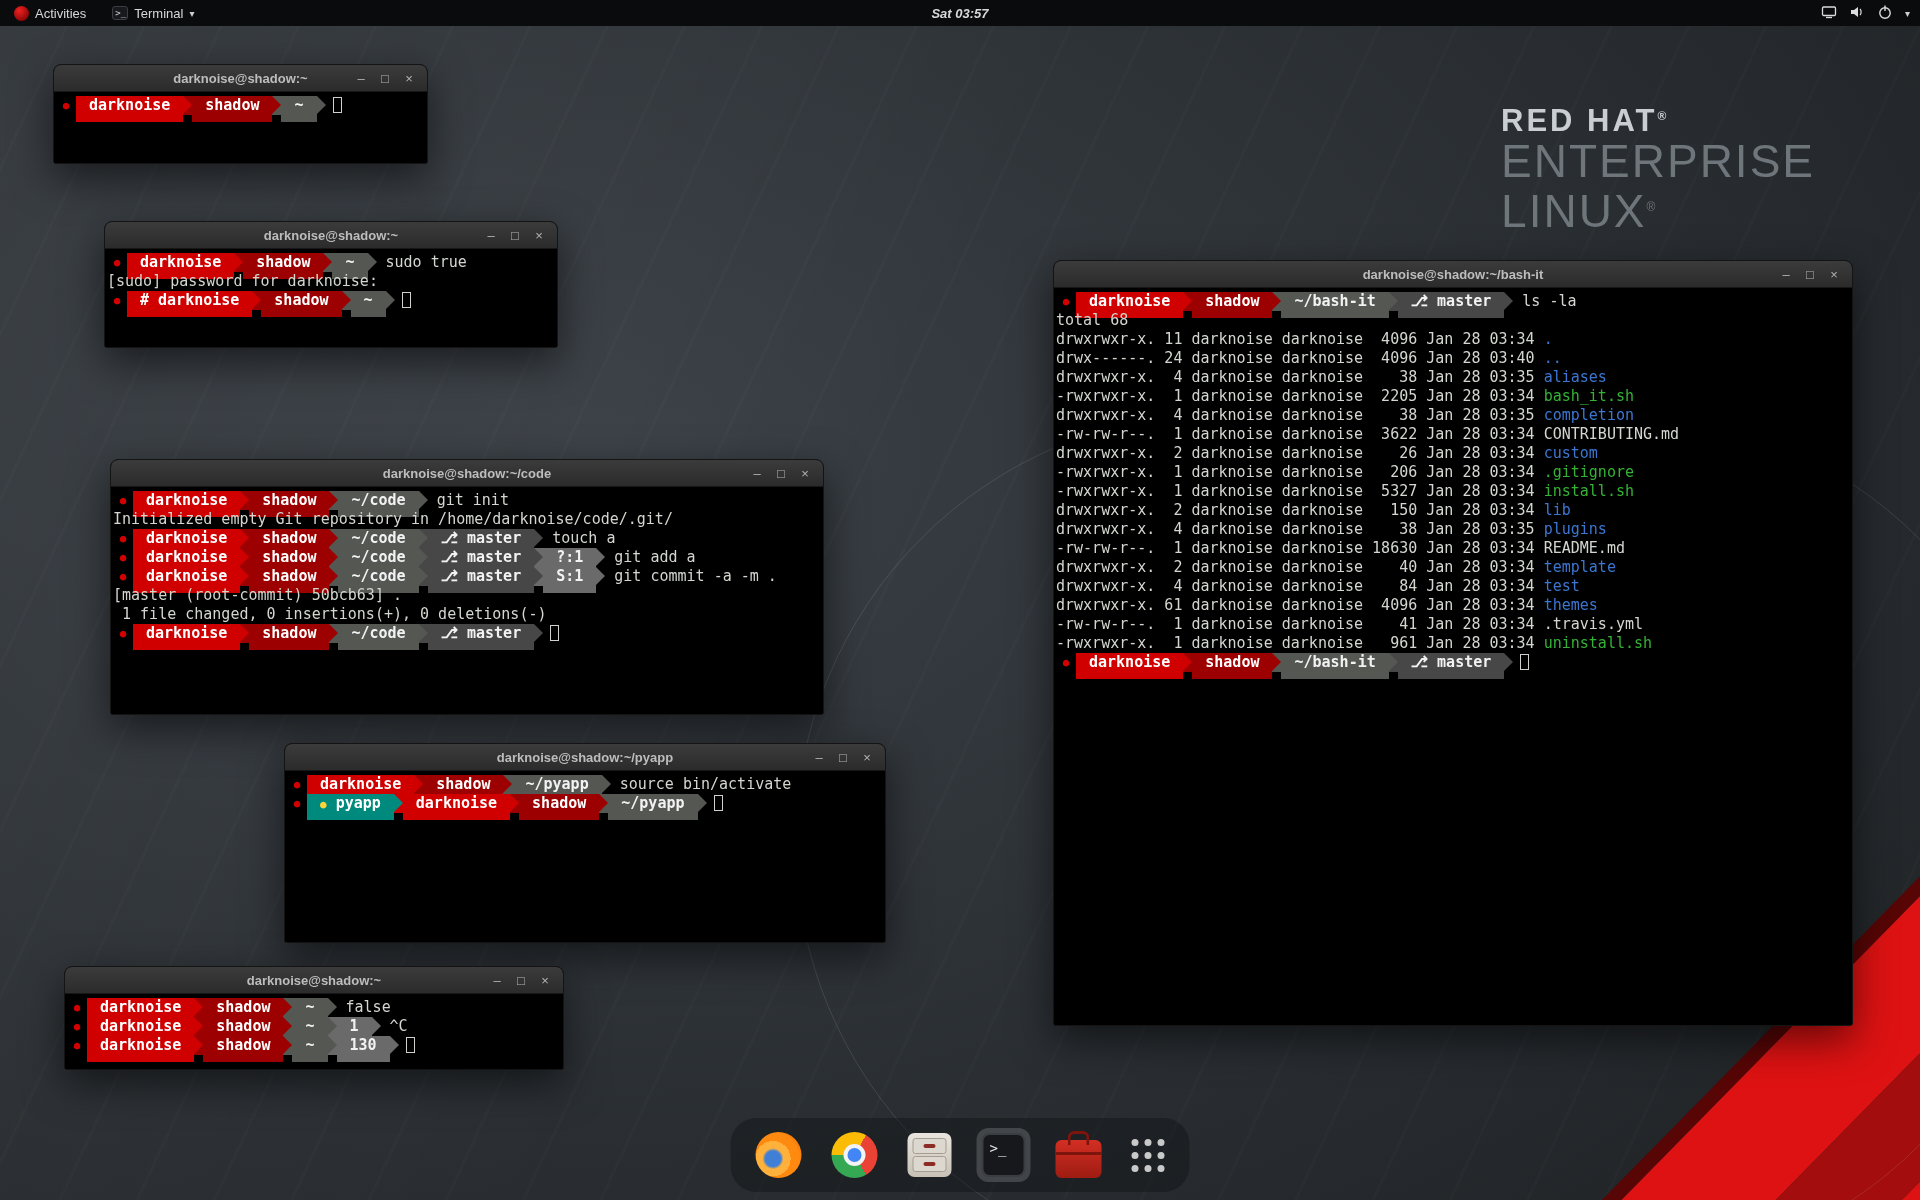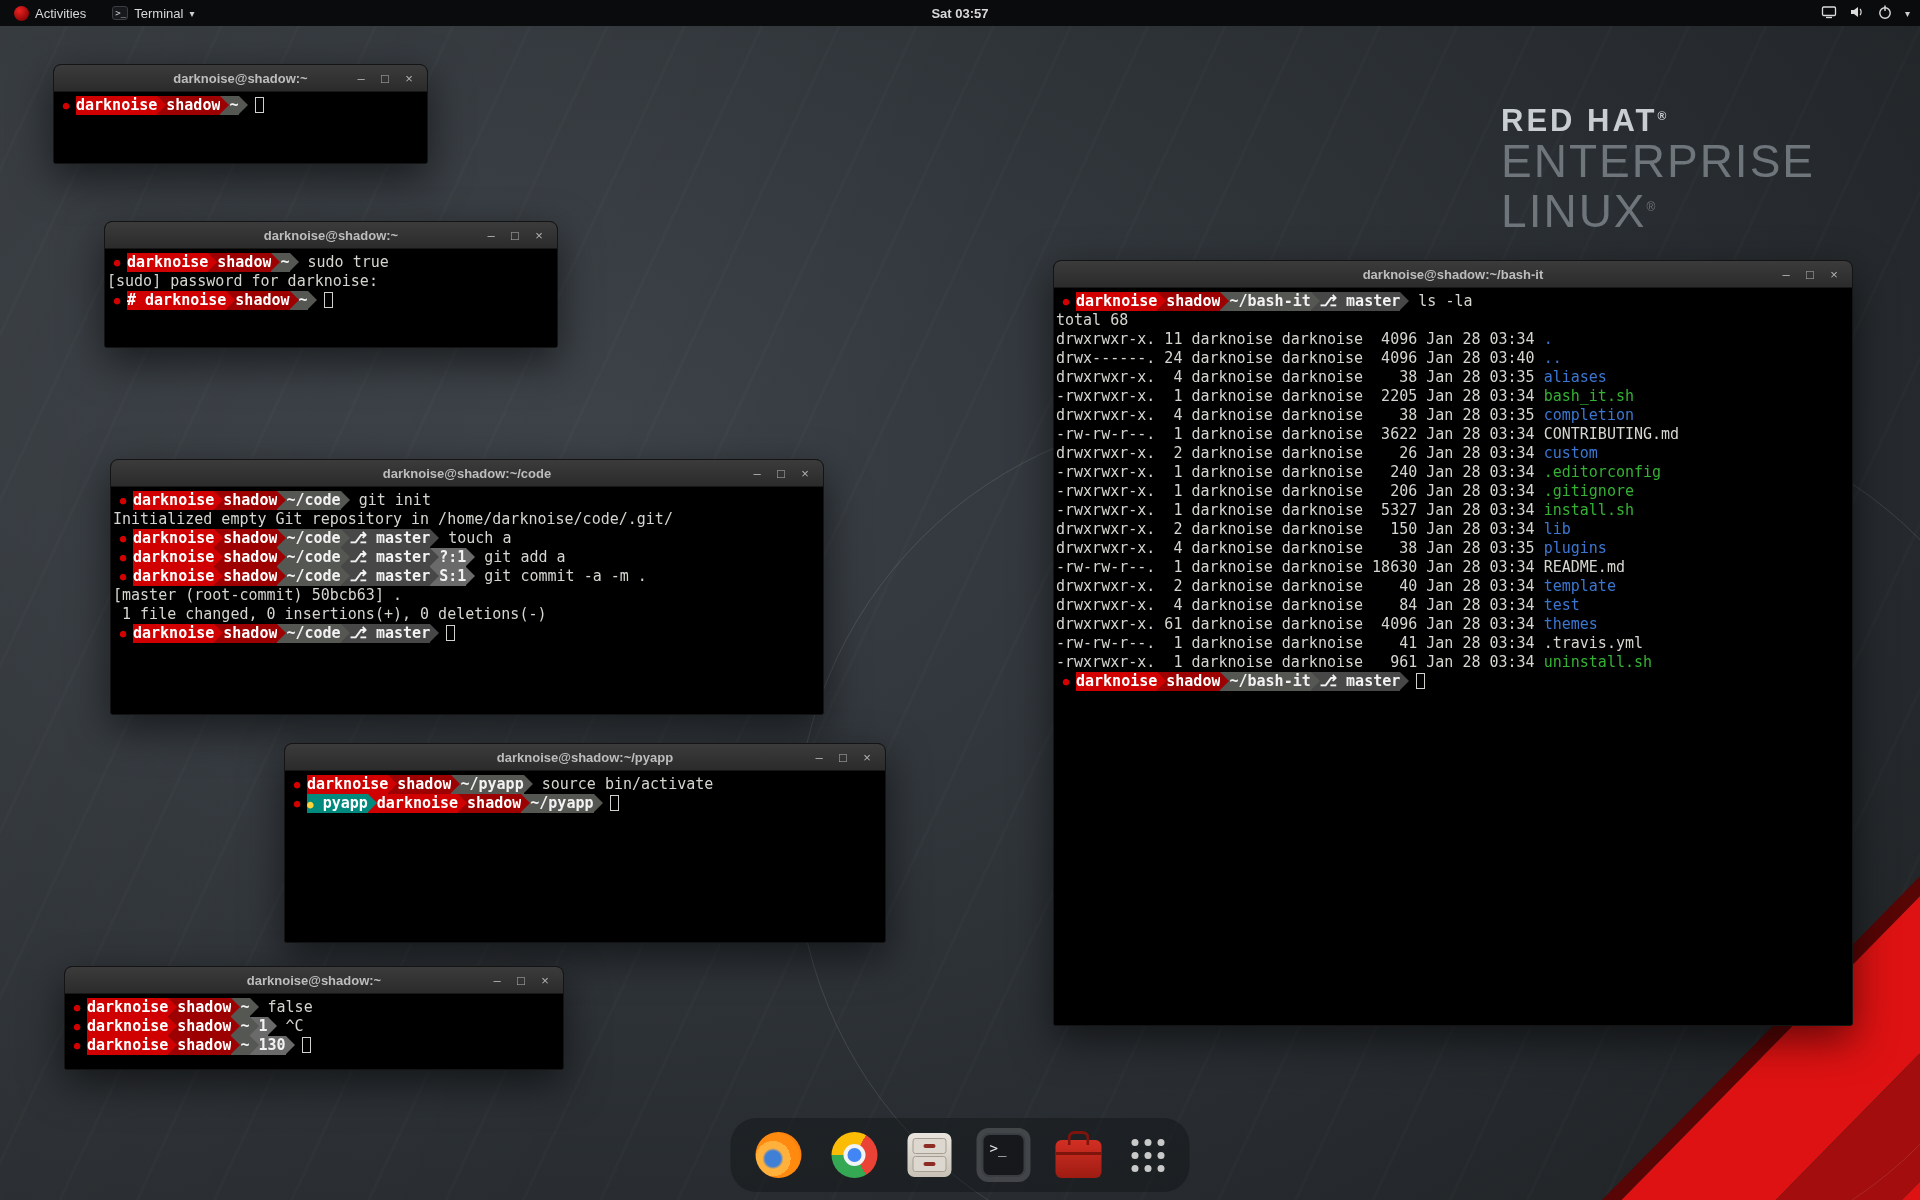--- a/index.html
+++ b/index.html
@@ -27,41 +27,41 @@
   .brand1{font-size:31px;font-weight:bold;letter-spacing:3px;color:#c9ced2;}
   .brand2,.brand3{font-size:46px;font-weight:400;letter-spacing:2px;color:#6e757b;}
   .brand-reg{font-size:12px;vertical-align:super;}
 
   
   .topbar{position:absolute;left:0;top:0;width:1920px;height:26px;background:#0a0b0d;color:#d8d8d8;z-index:50;display:flex;align-items:center;font-size:13px;}
   .tb-left{display:flex;align-items:center;gap:14px;padding-left:8px;}
   .hotdot{width:15px;height:15px;border-radius:50%;background:radial-gradient(circle at 35% 30%, #ee2222, #8c0606 75%);display:inline-block;}
   .tb-item{display:flex;align-items:center;gap:6px;padding:0 6px;height:26px;cursor:default;justify-content:center;}
   .term-mini{width:16px;height:14px;background:#17191c;border:1px solid #3a3d42;border-radius:3px;color:#cfd2d6;font-family:"DejaVu Sans Mono",monospace;font-size:9px;line-height:12px;text-align:left;padding-left:2px;}
-  .tb-clock{position:absolute;left:50%;transform:translateX(-50%);font-weight:bold;}
+  .tb-clock{position:absolute;left:50%;transform:translateX(-50%);font-weight:bold;font-style:italic;}
   .tb-right{margin-left:auto;display:flex;align-items:center;gap:12px;padding-right:10px;}
   .caret{font-size:10px;color:#cfcfcf;}
 
   
   .window{position:absolute;z-index:5;background:#000;border:1px solid #141414;border-radius:8px 8px 3px 3px;box-shadow:0 14px 40px rgba(0,0,0,.55);overflow:hidden;}
   .w0{left:53px;top:64px;width:375px;height:100px;}
   .w1{left:104px;top:221px;width:454px;height:127px;}
   .w2{left:110px;top:459px;width:714px;height:256px;}
   .w3{left:284px;top:743px;width:602px;height:200px;}
   .w4{left:64px;top:966px;width:500px;height:104px;}
   .w5{left:1053px;top:260px;width:800px;height:766px;z-index:6;}
   .titlebar{height:27px;background:linear-gradient(#3b3b3b,#2b2b2b);border-bottom:1px solid #171717;display:flex;align-items:center;position:relative;}
   .title{position:absolute;left:0;right:0;text-align:center;font-size:13px;font-weight:bold;color:#bdbdbd;pointer-events:none;}
   .winbtns{margin-left:auto;display:flex;gap:4px;padding-right:8px;z-index:2;}
   .winbtns span{width:20px;text-align:center;color:#b3b3b3;font-size:13px;cursor:default;}
   .term-body{position:absolute;top:28px;left:0;right:0;bottom:0;background:var(--tbg,#000);padding:3px 2px;overflow:hidden;}
 
   .term-line{white-space:pre;font-family:"DejaVu Sans Mono",monospace;font-size:15px;line-height:19px;height:19px;color:var(--fg,#d3d7cf);}
   .distro{color:#d40000;font-size:11px;display:inline-block;width:20px;text-align:center;vertical-align:top;line-height:19px;}
-  .seg{display:inline-block;height:19px;line-height:19px;padding:0 0;font-weight:bold;vertical-align:top;}
+  .seg{display:inline-block;height:26px;line-height:19px;padding:0 13px;font-weight:bold;vertical-align:top;}
   .parrow{display:inline-block;width:9px;height:19px;position:relative;vertical-align:top;}
   .tri{position:absolute;left:0;top:0;width:0;height:0;border-top:9.5px solid transparent;border-bottom:9.5px solid transparent;border-left:9px solid #000;}
   .cmd,.out{vertical-align:top;line-height:19px;display:inline-block;height:19px;}
   .cursor{display:inline-block;width:9px;height:16px;border:1px solid #cfd2cc;margin-left:7px;margin-top:1px;vertical-align:top;}
   .venvdot{color:#ffd43b;font-size:11px;}
   .fname.blue{color:var(--lsblue,#3c76d1);}
   .fname.green{color:var(--lsgreen,#35b135);}
   .fname.plain{color:var(--fg,#d3d7cf);}
 
   
@@ -195,21 +195,20 @@
   <div class="term-body">
       <div class="term-line"><span class="distro">●</span><span class="seg" style="background: rgb(208, 0, 0); color: rgb(255, 255, 255);">darknoise</span><span class="parrow" style="background: rgb(156, 0, 0);"><span class="tri" style="border-left-color: rgb(208, 0, 0);"></span></span><span class="seg" style="background: rgb(156, 0, 0); color: rgb(255, 255, 255);">shadow</span><span class="parrow" style="background: rgb(85, 87, 83);"><span class="tri" style="border-left-color: rgb(156, 0, 0);"></span></span><span class="seg" style="background: rgb(85, 87, 83); color: rgb(242, 242, 242);">~/bash-it</span><span class="parrow" style="background: rgb(71, 71, 71);"><span class="tri" style="border-left-color: rgb(85, 87, 83);"></span></span><span class="seg" style="background: rgb(71, 71, 71); color: rgb(242, 242, 242);">⎇ master</span><span class="parrow"><span class="tri" style="border-left-color: rgb(71, 71, 71);"></span></span><span class="cmd"> ls -la</span></div>
       <div class="term-line"><span class="out">total 68</span></div>
       <div class="term-line"><span class="out">drwxrwxr-x. 11 darknoise darknoise  4096 Jan 28 03:34 </span><span class="fname blue">.</span></div>
       <div class="term-line"><span class="out">drwx------. 24 darknoise darknoise  4096 Jan 28 03:40 </span><span class="fname blue">..</span></div>
       <div class="term-line"><span class="out">drwxrwxr-x.  4 darknoise darknoise    38 Jan 28 03:35 </span><span class="fname blue">aliases</span></div>
       <div class="term-line"><span class="out">-rwxrwxr-x.  1 darknoise darknoise  2205 Jan 28 03:34 </span><span class="fname green">bash_it.sh</span></div>
       <div class="term-line"><span class="out">drwxrwxr-x.  4 darknoise darknoise    38 Jan 28 03:35 </span><span class="fname blue">completion</span></div>
       <div class="term-line"><span class="out">-rw-rw-r--.  1 darknoise darknoise  3622 Jan 28 03:34 </span><span class="fname plain">CONTRIBUTING.md</span></div>
       <div class="term-line"><span class="out">drwxrwxr-x.  2 darknoise darknoise    26 Jan 28 03:34 </span><span class="fname blue">custom</span></div>
-      <div class="term-line"><span class="out">-rwxrwxr-x.  1 darknoise darknoise   240 Jan 28 03:34 </span><span class="fname green">.editorconfig</span></div>
       <div class="term-line"><span class="out">-rwxrwxr-x.  1 darknoise darknoise   206 Jan 28 03:34 </span><span class="fname green">.gitignore</span></div>
       <div class="term-line"><span class="out">-rwxrwxr-x.  1 darknoise darknoise  5327 Jan 28 03:34 </span><span class="fname green">install.sh</span></div>
       <div class="term-line"><span class="out">drwxrwxr-x.  2 darknoise darknoise   150 Jan 28 03:34 </span><span class="fname blue">lib</span></div>
       <div class="term-line"><span class="out">drwxrwxr-x.  4 darknoise darknoise    38 Jan 28 03:35 </span><span class="fname blue">plugins</span></div>
       <div class="term-line"><span class="out">-rw-rw-r--.  1 darknoise darknoise 18630 Jan 28 03:34 </span><span class="fname plain">README.md</span></div>
       <div class="term-line"><span class="out">drwxrwxr-x.  2 darknoise darknoise    40 Jan 28 03:34 </span><span class="fname blue">template</span></div>
       <div class="term-line"><span class="out">drwxrwxr-x.  4 darknoise darknoise    84 Jan 28 03:34 </span><span class="fname blue">test</span></div>
       <div class="term-line"><span class="out">drwxrwxr-x. 61 darknoise darknoise  4096 Jan 28 03:34 </span><span class="fname blue">themes</span></div>
       <div class="term-line"><span class="out">-rw-rw-r--.  1 darknoise darknoise    41 Jan 28 03:34 </span><span class="fname plain">.travis.yml</span></div>
       <div class="term-line"><span class="out">-rwxrwxr-x.  1 darknoise darknoise   961 Jan 28 03:34 </span><span class="fname green">uninstall.sh</span></div>

